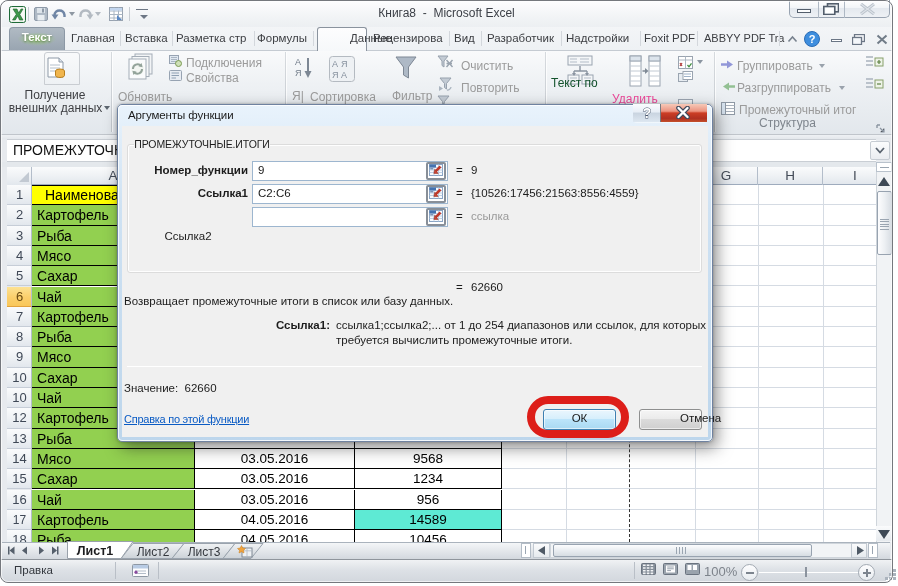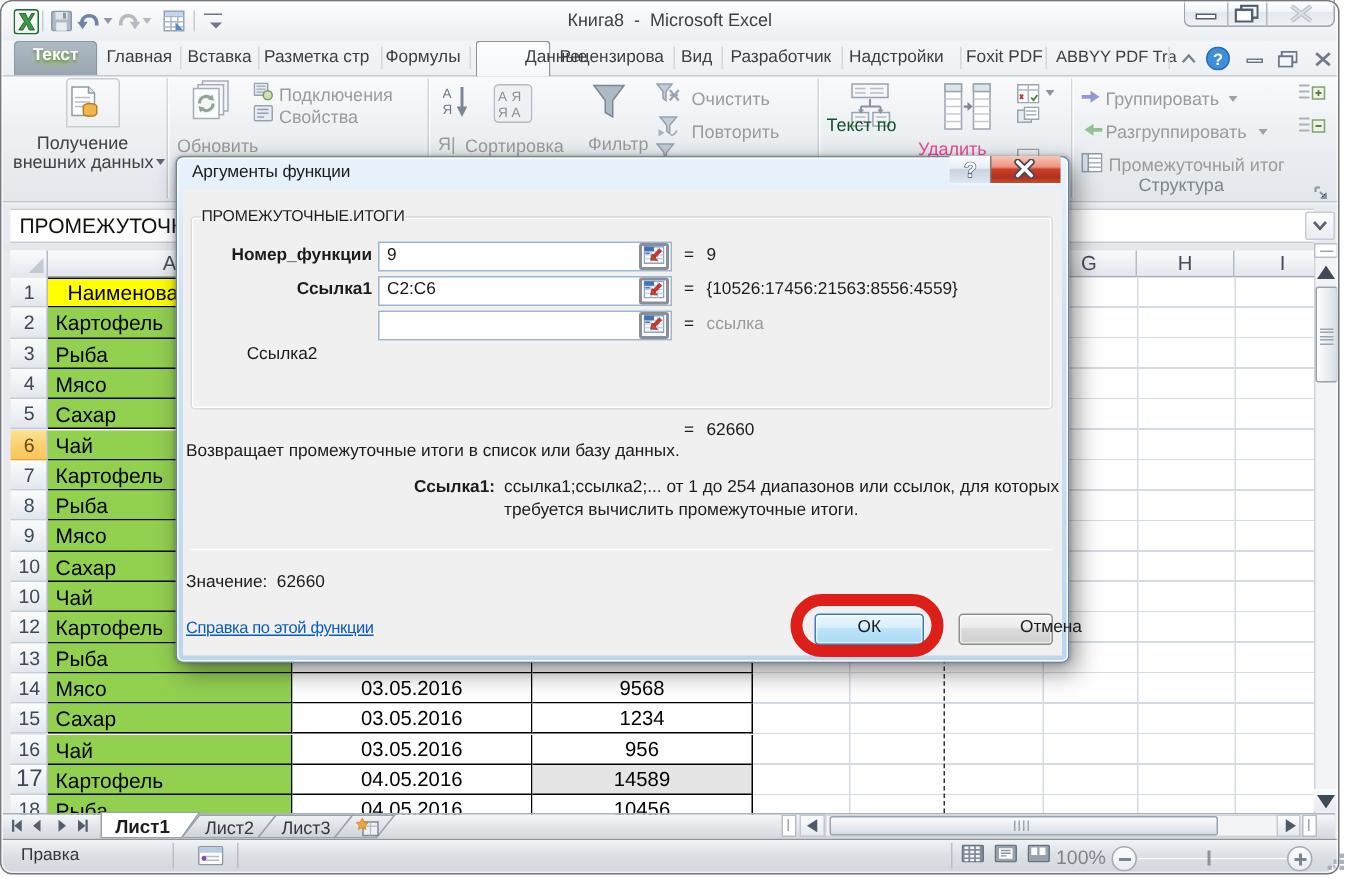--- a/index.html
+++ b/index.html
@@ -293,21 +293,21 @@
 <div class="a" style="left:7px;top:408.3px;width:25px;height:20.3px;text-align:center;font-size:13px;color:#3f4856;line-height:20.3px;">12</div>
 <div class="a" style="left:7px;top:428.6px;width:25px;height:20.3px;background:linear-gradient(#fafbfc,#eef1f4 55%,#e2e7ed);border-right:1px solid #b3bdca;border-bottom:1px solid #c6cdd7;text-align:center;font-size:11.5px;color:#3f4856;line-height:20.3px;"></div>
 <div class="a" style="left:7px;top:428.6px;width:25px;height:20.3px;text-align:center;font-size:13px;color:#3f4856;line-height:20.3px;">13</div>
 <div class="a" style="left:7px;top:448.90000000000003px;width:25px;height:20.3px;background:linear-gradient(#fafbfc,#eef1f4 55%,#e2e7ed);border-right:1px solid #b3bdca;border-bottom:1px solid #c6cdd7;text-align:center;font-size:11.5px;color:#3f4856;line-height:20.3px;"></div>
 <div class="a" style="left:7px;top:448.90000000000003px;width:25px;height:20.3px;text-align:center;font-size:13px;color:#3f4856;line-height:20.3px;">14</div>
 <div class="a" style="left:7px;top:469.2px;width:25px;height:20.3px;background:linear-gradient(#fafbfc,#eef1f4 55%,#e2e7ed);border-right:1px solid #b3bdca;border-bottom:1px solid #c6cdd7;text-align:center;font-size:11.5px;color:#3f4856;line-height:20.3px;"></div>
 <div class="a" style="left:7px;top:469.2px;width:25px;height:20.3px;text-align:center;font-size:13px;color:#3f4856;line-height:20.3px;">15</div>
 <div class="a" style="left:7px;top:489.5px;width:25px;height:20.3px;background:linear-gradient(#fafbfc,#eef1f4 55%,#e2e7ed);border-right:1px solid #b3bdca;border-bottom:1px solid #c6cdd7;text-align:center;font-size:11.5px;color:#3f4856;line-height:20.3px;"></div>
 <div class="a" style="left:7px;top:489.5px;width:25px;height:20.3px;text-align:center;font-size:13px;color:#3f4856;line-height:20.3px;">16</div>
 <div class="a" style="left:7px;top:509.8px;width:25px;height:20.3px;background:linear-gradient(#fafbfc,#eef1f4 55%,#e2e7ed);border-right:1px solid #b3bdca;border-bottom:1px solid #c6cdd7;text-align:center;font-size:11.5px;color:#3f4856;line-height:20.3px;"></div>
-<div class="a" style="left:7px;top:509.8px;width:25px;height:20.3px;text-align:center;font-size:16px;color:#3f4856;line-height:20.3px;">17</div>
+<div class="a" style="left:7px;top:509.8px;width:25px;height:20.3px;text-align:center;font-size:12px;color:#3f4856;line-height:20.3px;">17</div>
 <div class="a" style="left:7px;top:530.1px;width:25px;height:20.3px;background:linear-gradient(#fafbfc,#eef1f4 55%,#e2e7ed);border-right:1px solid #b3bdca;border-bottom:1px solid #c6cdd7;text-align:center;font-size:11.5px;color:#3f4856;line-height:20.3px;"></div>
 <div class="a" style="left:7px;top:530.1px;width:25px;height:20.3px;text-align:center;font-size:13px;color:#3f4856;line-height:20.3px;">18</div>
 <div class="a" style="left:32px;top:185.0px;width:163px;height:20.3px;background:#ffff00;border-right:1px solid #000;border-bottom:1px solid #000;border-top:1px solid #000;"></div>
 <div class="a txt" style="left:32px;top:185.0px;width:163px;height:20.3px;padding-left:13px;font-size:14px;color:#000;line-height:20.3px;overflow:hidden;">Наименование</div>
 <div class="a" style="left:32px;top:205.3px;width:163px;height:20.3px;background:#92d050;border-right:1px solid #000;border-bottom:1px solid #000;"></div>
 <div class="a txt" style="left:32px;top:205.3px;width:163px;height:20.3px;padding-left:5px;font-size:14px;color:#000;line-height:20.3px;overflow:hidden;">Картофель</div>
 <div class="a" style="left:32px;top:225.6px;width:163px;height:20.3px;background:#92d050;border-right:1px solid #000;border-bottom:1px solid #000;"></div>
 <div class="a txt" style="left:32px;top:225.6px;width:163px;height:20.3px;padding-left:5px;font-size:14px;color:#000;line-height:20.3px;overflow:hidden;">Рыба</div>
 <div class="a" style="left:32px;top:245.9px;width:163px;height:20.3px;background:#92d050;border-right:1px solid #000;border-bottom:1px solid #000;"></div>
 <div class="a txt" style="left:32px;top:245.9px;width:163px;height:20.3px;padding-left:5px;font-size:14px;color:#000;line-height:20.3px;overflow:hidden;">Мясо</div>
@@ -365,21 +365,21 @@
 <div class="a" style="left:355px;top:408.3px;width:147px;height:20.3px;background:#fff;border-right:1px solid #000;border-bottom:1px solid #000;text-align:center;font-size:13.5px;color:#000;line-height:20.3px;"></div>
 <div class="a" style="left:195px;top:428.6px;width:160px;height:20.3px;background:#fff;border-right:1px solid #000;border-bottom:1px solid #000;text-align:center;font-size:13.5px;color:#000;line-height:20.3px;"></div>
 <div class="a" style="left:355px;top:428.6px;width:147px;height:20.3px;background:#fff;border-right:1px solid #000;border-bottom:1px solid #000;text-align:center;font-size:13.5px;color:#000;line-height:20.3px;"></div>
 <div class="a" style="left:195px;top:448.90000000000003px;width:160px;height:20.3px;background:#fff;border-right:1px solid #000;border-bottom:1px solid #000;text-align:center;font-size:13.5px;color:#000;line-height:20.3px;">03.05.2016</div>
 <div class="a" style="left:355px;top:448.90000000000003px;width:147px;height:20.3px;background:#fff;border-right:1px solid #000;border-bottom:1px solid #000;text-align:center;font-size:13.5px;color:#000;line-height:20.3px;">9568</div>
 <div class="a" style="left:195px;top:469.2px;width:160px;height:20.3px;background:#fff;border-right:1px solid #000;border-bottom:1px solid #000;text-align:center;font-size:13.5px;color:#000;line-height:20.3px;">03.05.2016</div>
 <div class="a" style="left:355px;top:469.2px;width:147px;height:20.3px;background:#fff;border-right:1px solid #000;border-bottom:1px solid #000;text-align:center;font-size:13.5px;color:#000;line-height:20.3px;">1234</div>
 <div class="a" style="left:195px;top:489.5px;width:160px;height:20.3px;background:#fff;border-right:1px solid #000;border-bottom:1px solid #000;text-align:center;font-size:13.5px;color:#000;line-height:20.3px;">03.05.2016</div>
 <div class="a" style="left:355px;top:489.5px;width:147px;height:20.3px;background:#fff;border-right:1px solid #000;border-bottom:1px solid #000;text-align:center;font-size:13.5px;color:#000;line-height:20.3px;">956</div>
 <div class="a" style="left:195px;top:509.8px;width:160px;height:20.3px;background:#fff;border-right:1px solid #000;border-bottom:1px solid #000;text-align:center;font-size:13.5px;color:#000;line-height:20.3px;">04.05.2016</div>
-<div class="a" style="left:355px;top:509.8px;width:147px;height:20.3px;background:#e5e5e5;border-right:1px solid #000;border-bottom:1px solid #000;text-align:center;font-size:13.5px;color:#000;line-height:20.3px;">14589</div>
+<div class="a" style="left:355px;top:509.8px;width:147px;height:20.3px;background:#5eead4;border-right:1px solid #000;border-bottom:1px solid #000;text-align:center;font-size:13.5px;color:#000;line-height:20.3px;">14589</div>
 <div class="a" style="left:195px;top:530.1px;width:160px;height:20.3px;background:#fff;border-right:1px solid #000;border-bottom:1px solid #000;text-align:center;font-size:13.5px;color:#000;line-height:20.3px;">04.05.2016</div>
 <div class="a" style="left:355px;top:530.1px;width:147px;height:20.3px;background:#fff;border-right:1px solid #000;border-bottom:1px solid #000;text-align:center;font-size:13.5px;color:#000;line-height:20.3px;">10456</div>
 <div class="a" style="left:629px;top:185px;width:1px;height:356.5px;border-left:1px dashed #333;"></div>
 <div class="a" style="left:876px;top:162px;width:16px;height:379.5px;background:#f1f3f5;border-left:1px solid #cfd5db;"></div>
 <div class="a" style="left:876px;top:162px;width:16px;height:10px;background:#fff;border:1px solid #b9c2cc;"></div>
 <div class="a" style="left:880px;top:166.5px;width:9px;height:1.5px;background:#9aa5b1;"></div>
 <svg class="a" style="left:878px;top:177px" width="12" height="9" viewBox="0 0 12 9">
     <path d="M6 0 L12 9 L0 9 Z" fill="#3f4a56"></path>
   </svg>
 <div class="a" style="left:876.5px;top:190.5px;width:15px;height:64px;background:linear-gradient(to right,#fdfdfe,#edf0f3 50%,#d9dee4);border:1px solid #98a3b0;border-radius:2px;"></div>

